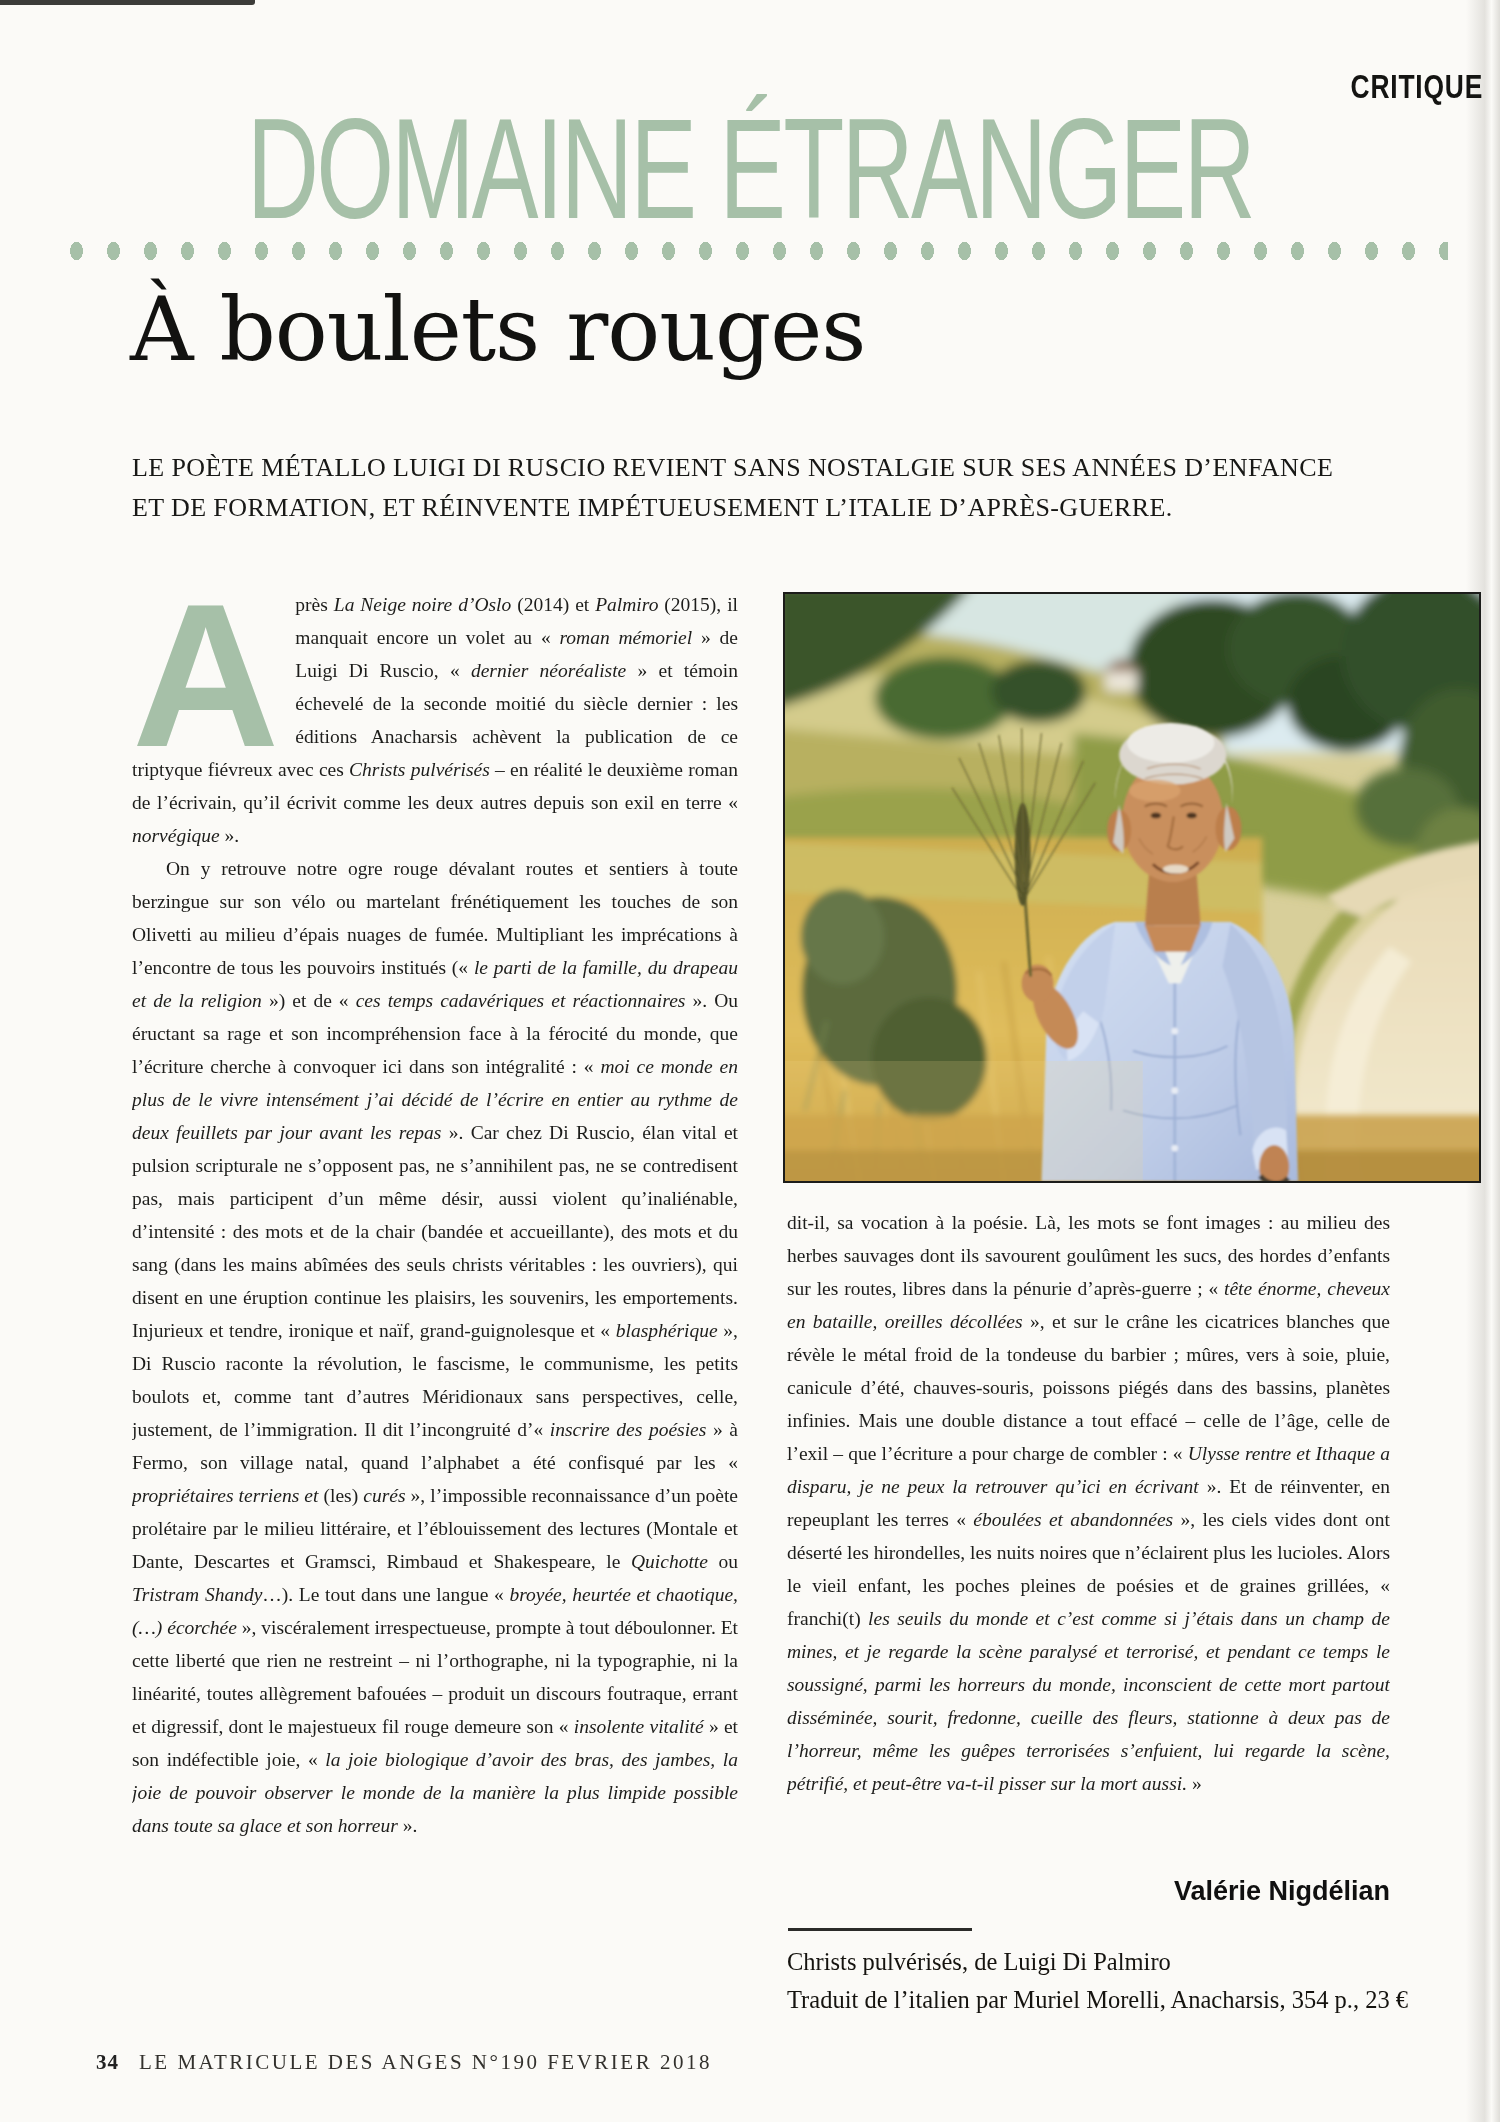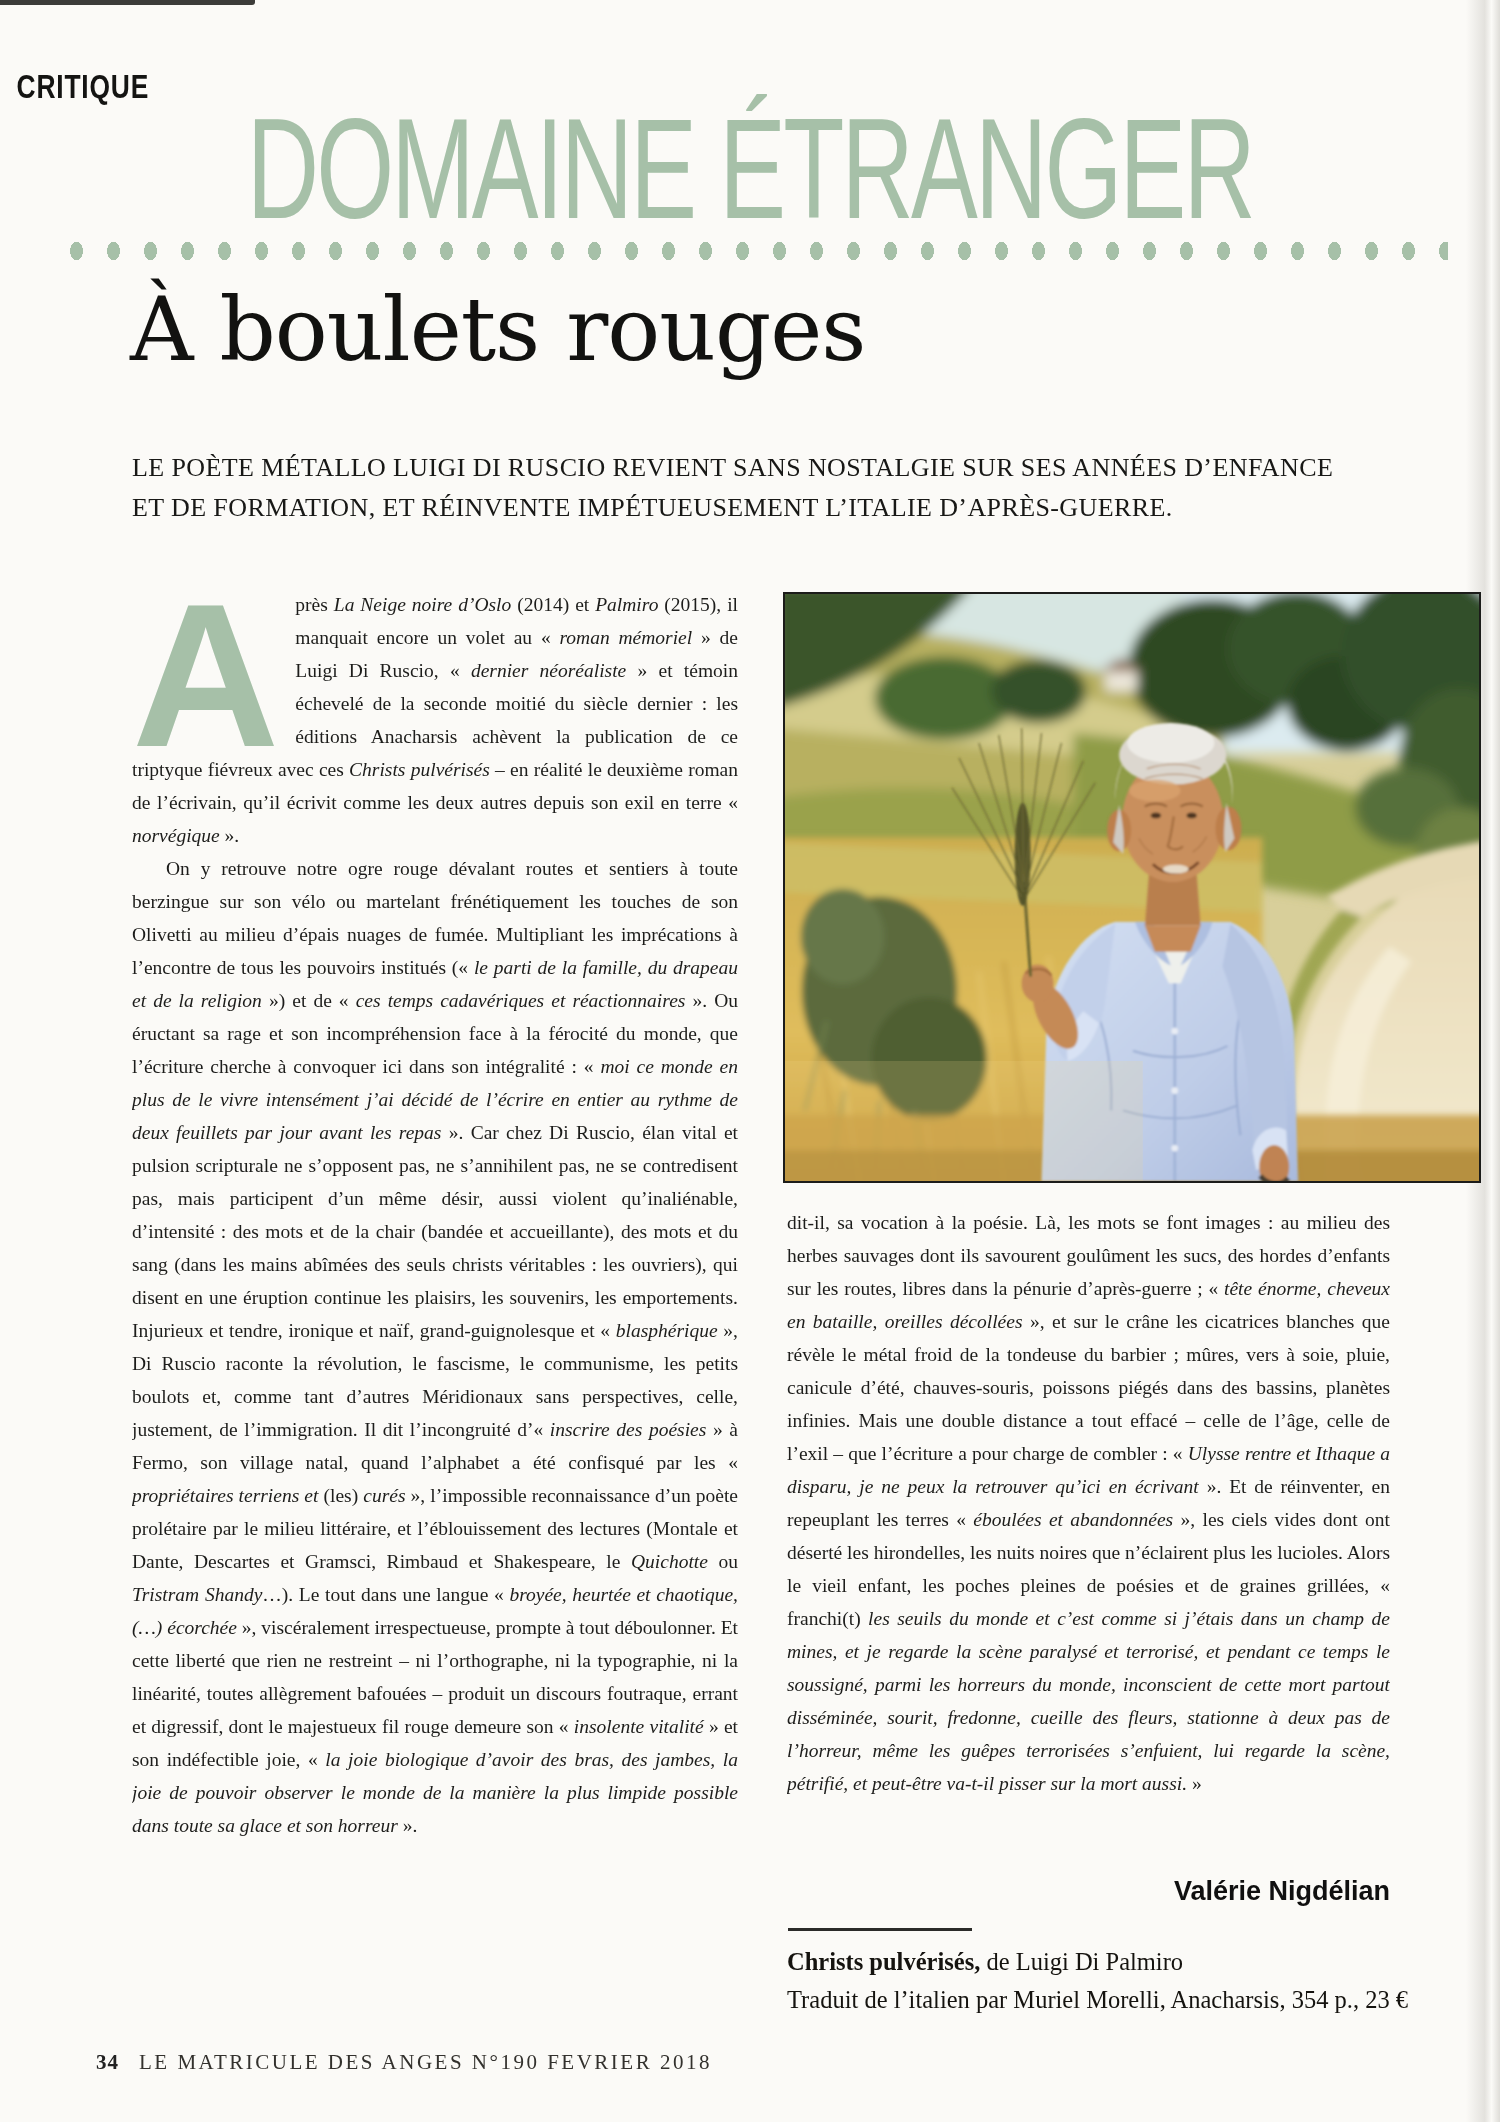--- a/index.html
+++ b/index.html
@@ -3,21 +3,21 @@
 <meta charset="utf-8">
 <style>
   html,body{margin:0;padding:0;}
   body{width:1500px;height:2122px;position:relative;overflow:hidden;
        background:#fbfaf7;font-family:"Liberation Serif", serif;color:#1d1d1b;}
   
   .edge-right{position:absolute;right:0;top:0;width:34px;height:100%;
       background:linear-gradient(to right,rgba(0,0,0,0) 0%,rgba(120,115,105,.18) 55%,rgba(255,255,255,0) 75%,rgba(120,115,105,.22) 100%);}
   .edge-top{position:absolute;left:0;top:0;width:255px;height:5px;background:#1a1a18;opacity:.85;border-radius:0 0 3px 0;}
 
-  .kicker{position:absolute;top:68px;left:0;width:100%;text-align:left;
+  .kicker{position:absolute;top:68px;left:0;width:100%;text-align:right;
       font-family:"Liberation Sans",sans-serif;font-weight:700;font-size:33px;color:#141412;}
   .kicker .squeeze{display:inline-block;transform:scaleX(.8);letter-spacing:1px;}
 
   .section-title{position:absolute;top:96px;left:0;width:100%;text-align:center;
       font-family:"Liberation Sans",sans-serif;font-weight:400;font-size:143px;line-height:1.02;
       color:#a6c0a8;white-space:nowrap;}
   .section-title .squeeze{display:inline-block;transform:scaleX(.70);letter-spacing:-4px;}
 
   .dots{position:absolute;left:58px;top:240px;width:1390px;height:22px;
       background-image:radial-gradient(6.5px 9.5px at 50% 50%, #a6c0a8 96%, rgba(166,192,168,0) 100%);
@@ -39,21 +39,21 @@
       font-size:204px;line-height:150px;color:#a6c0a8;margin:6px 16px 6px 0;transform:translateY(6px);}
 
   .photo{position:absolute;left:783px;top:592px;width:698px;height:591px;
       border:2px solid #1c1c1a;box-sizing:border-box;background:#d8cf9a;}
   .photo svg{display:block;width:100%;height:100%;}
 
   .byline{position:absolute;left:787px;top:1876px;width:603px;text-align:right;
       font-family:"Liberation Sans",sans-serif;font-weight:700;font-size:27px;color:#101010;}
   .rule{position:absolute;left:788px;top:1928px;width:184px;height:3px;background:#2b2b29;}
   .bookline1{position:absolute;left:787px;top:1948px;width:640px;font-size:24.5px;color:#15130f;}
-  .bookline1 b{font-weight:700;}
+  .bookline1 b{font-weight:400;}
   .bookline2{position:absolute;left:787px;top:1986px;width:680px;font-size:24.5px;color:#15130f;}
 
   .footer{position:absolute;left:96px;top:2050px;font-size:21px;letter-spacing:2.5px;color:#33312d;}
   .footer b{font-weight:700;letter-spacing:1px;margin-right:20px;color:#222;}
 </style>
 </head>
 <body>
 
 <div class="edge-right"></div>
 <div class="edge-top"></div>

